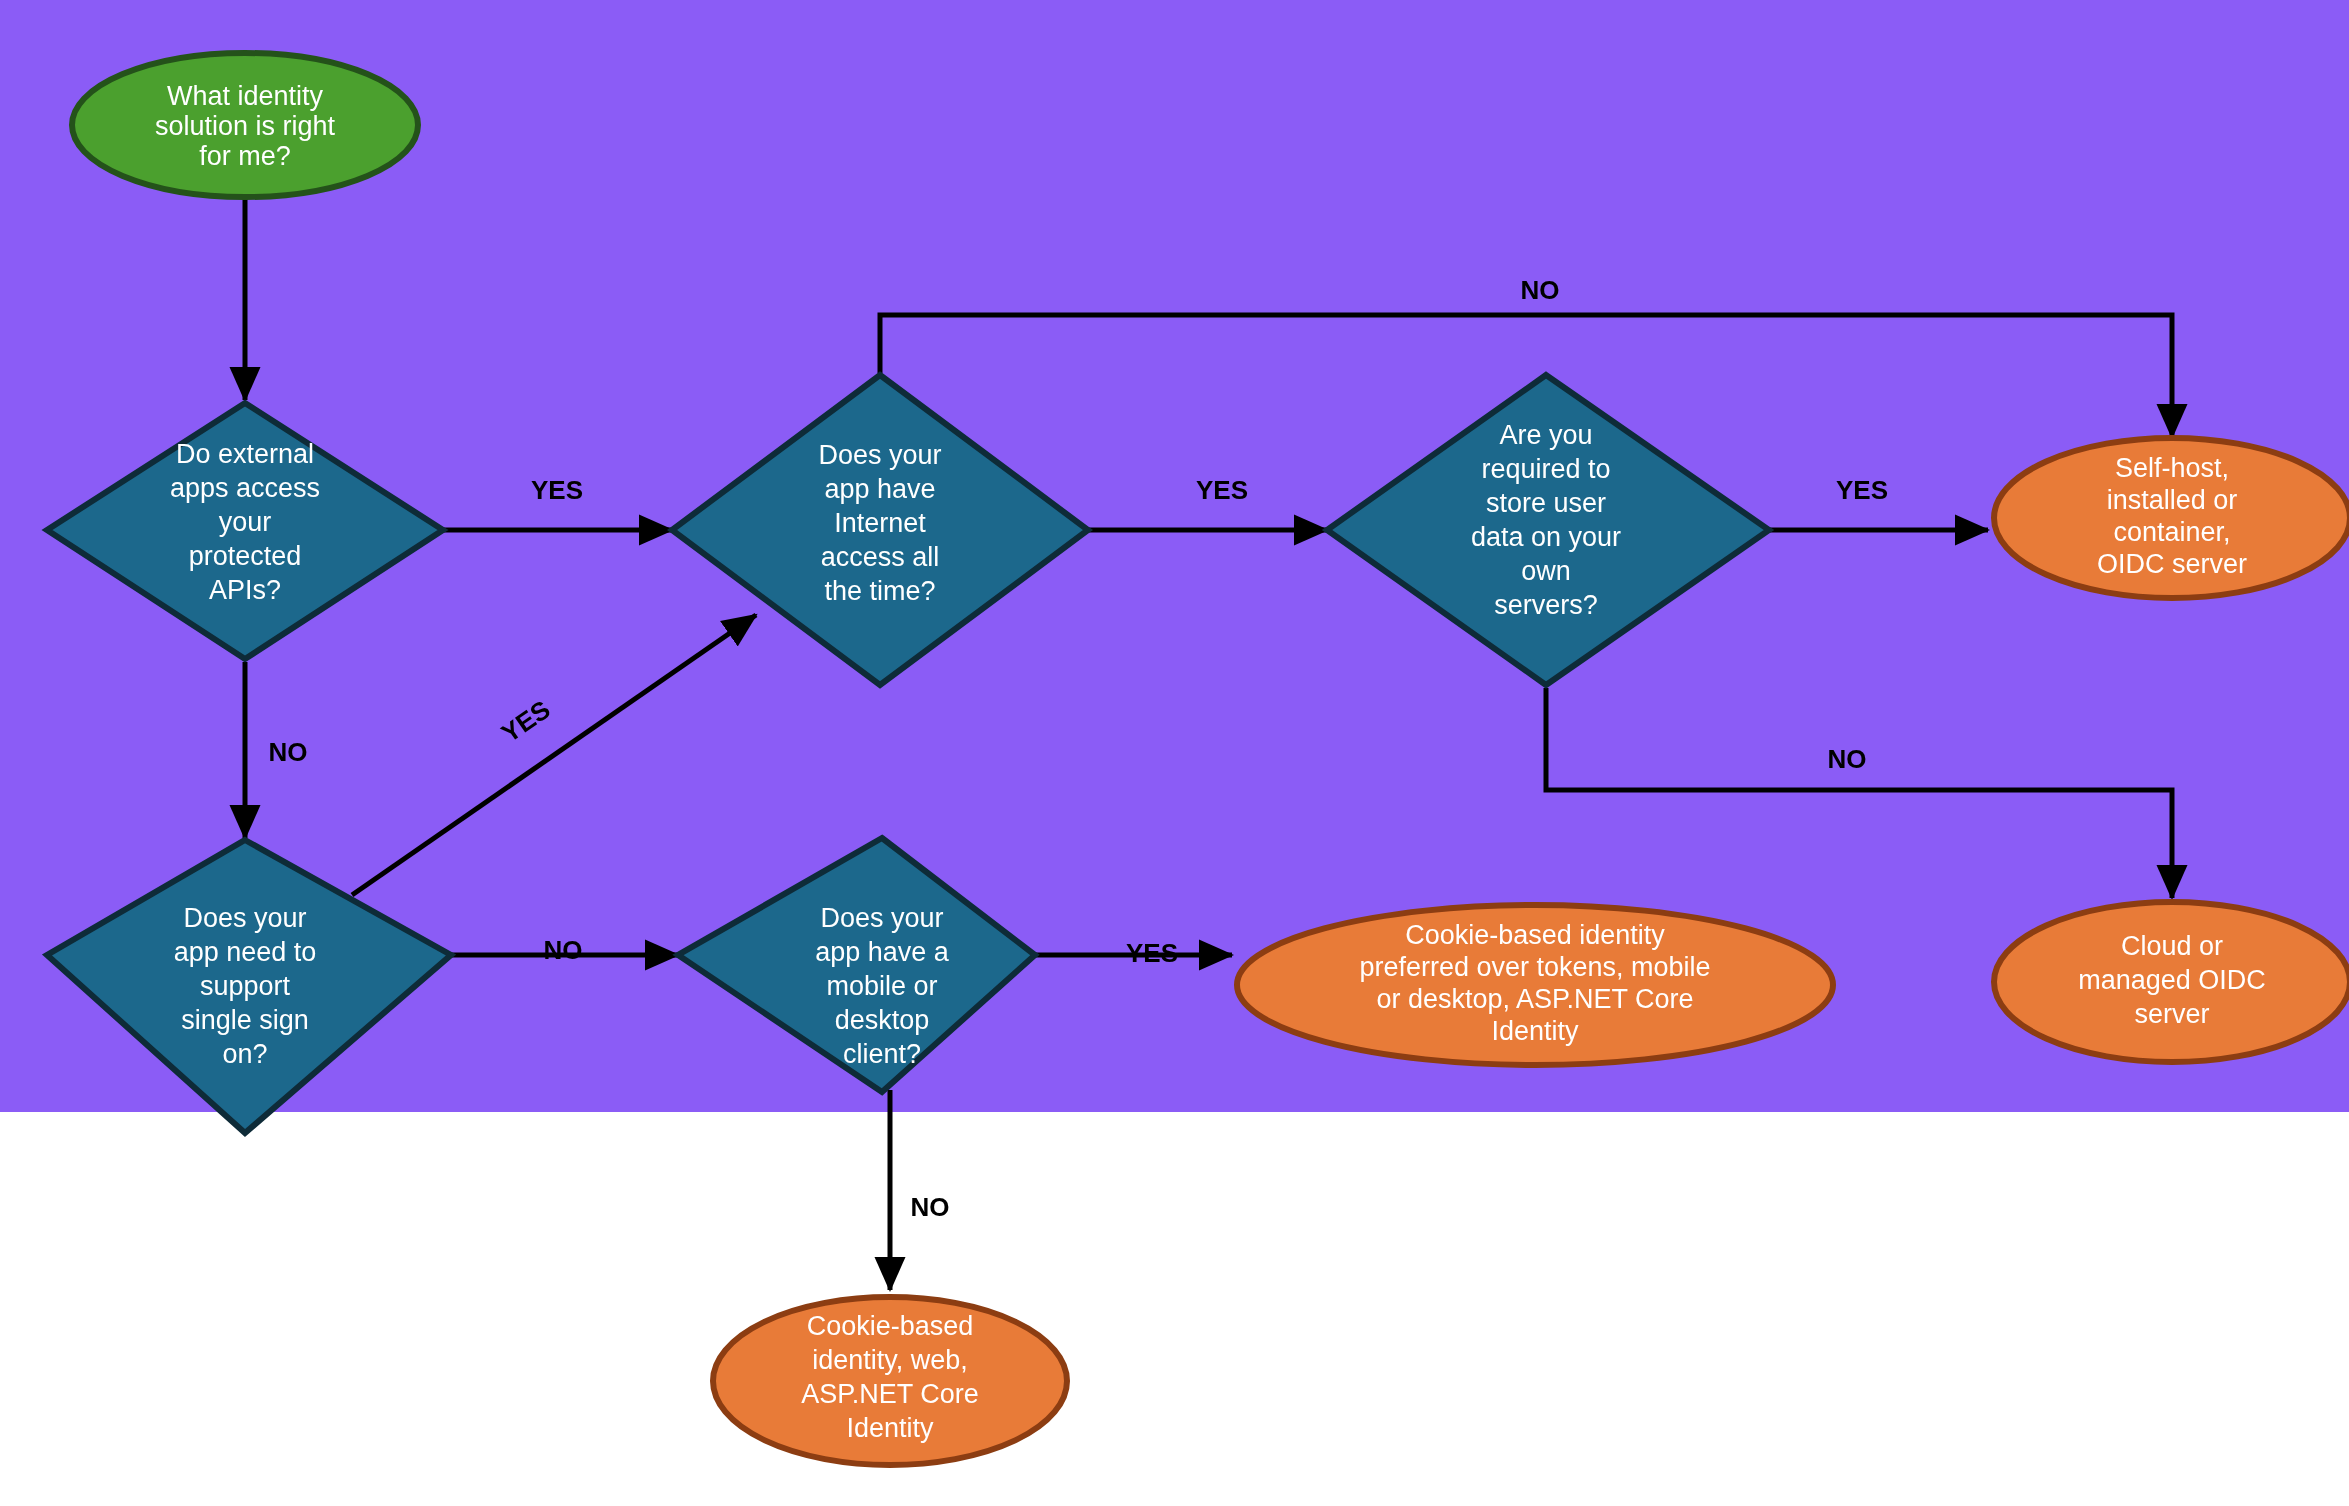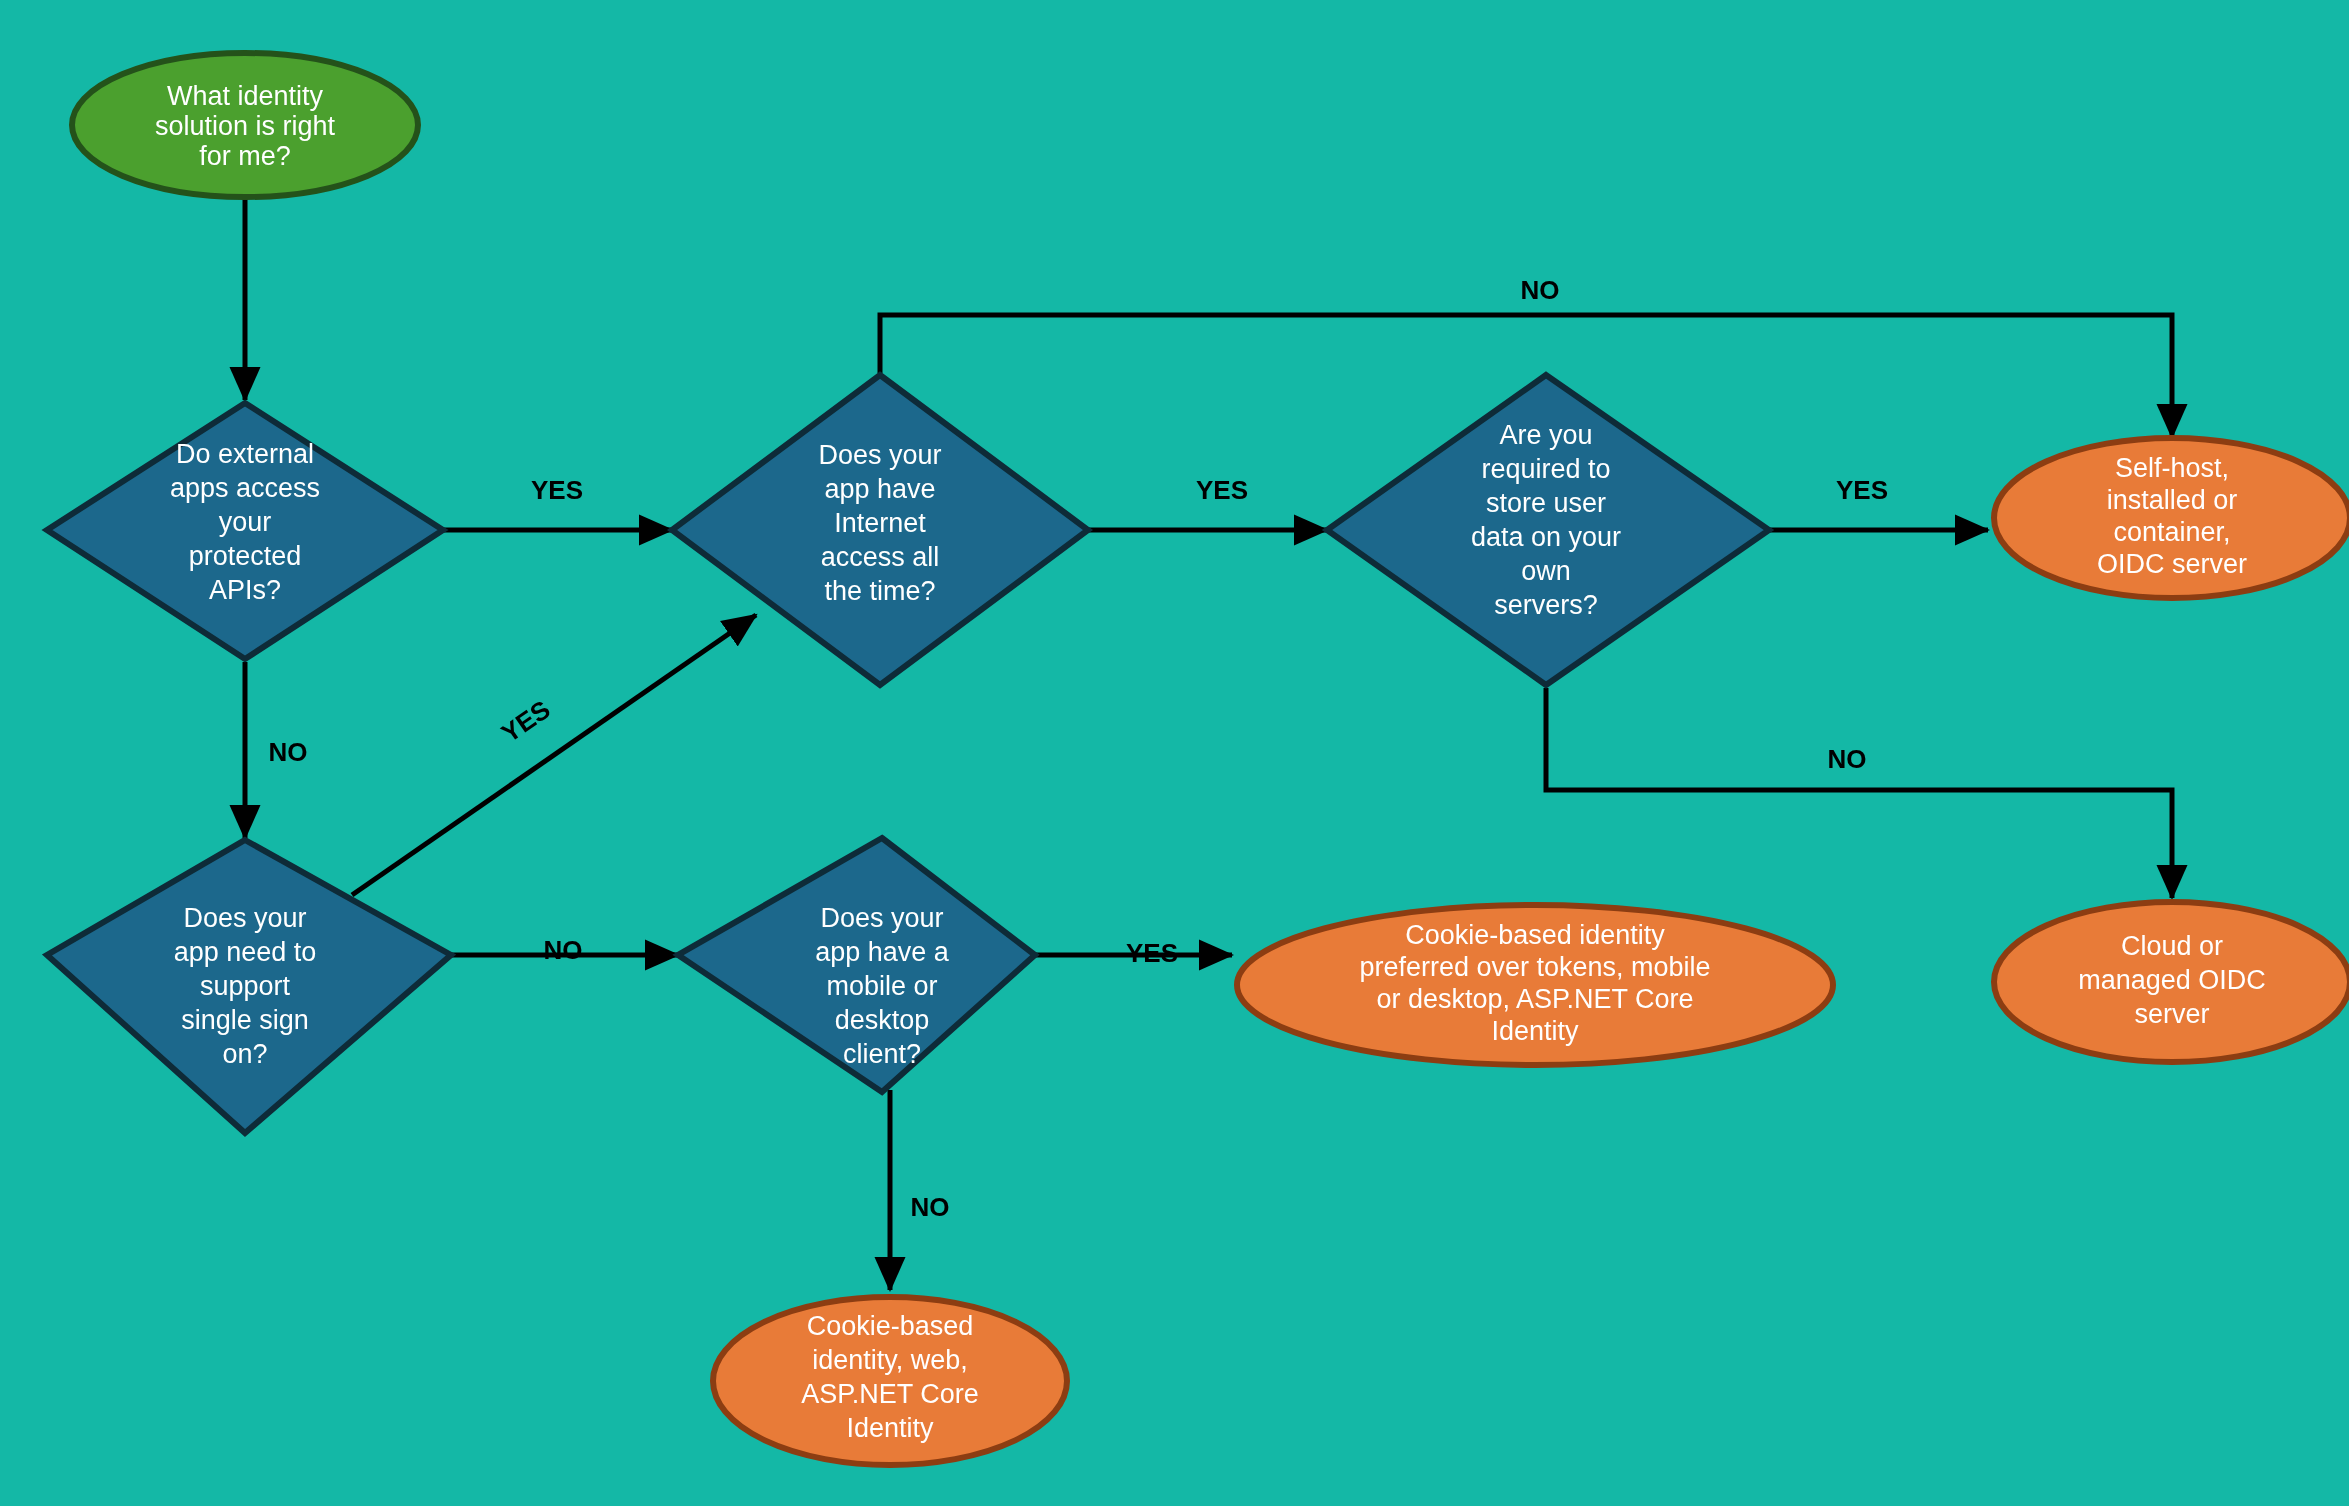--- a/index.html
+++ b/index.html
@@ -9,22 +9,22 @@
   }
   body {
     width: 2349px;
     height: 1506px;
     font-family: "Liberation Sans", sans-serif;
     overflow: hidden;
   }
   #flowchart-root {
     position: relative;
     width: 2349px;
-    height: 1506px;
-    background: #14b8a6;
+    height: 1112px;
+    background: #8b5cf6;
   }
   svg.diagram {
     display: block;
     width: 2349px;
     height: 1506px;
   }
   .node-text {
     font-family: "Liberation Sans", sans-serif;
     font-size: 27px;
     fill: #ffffff;

